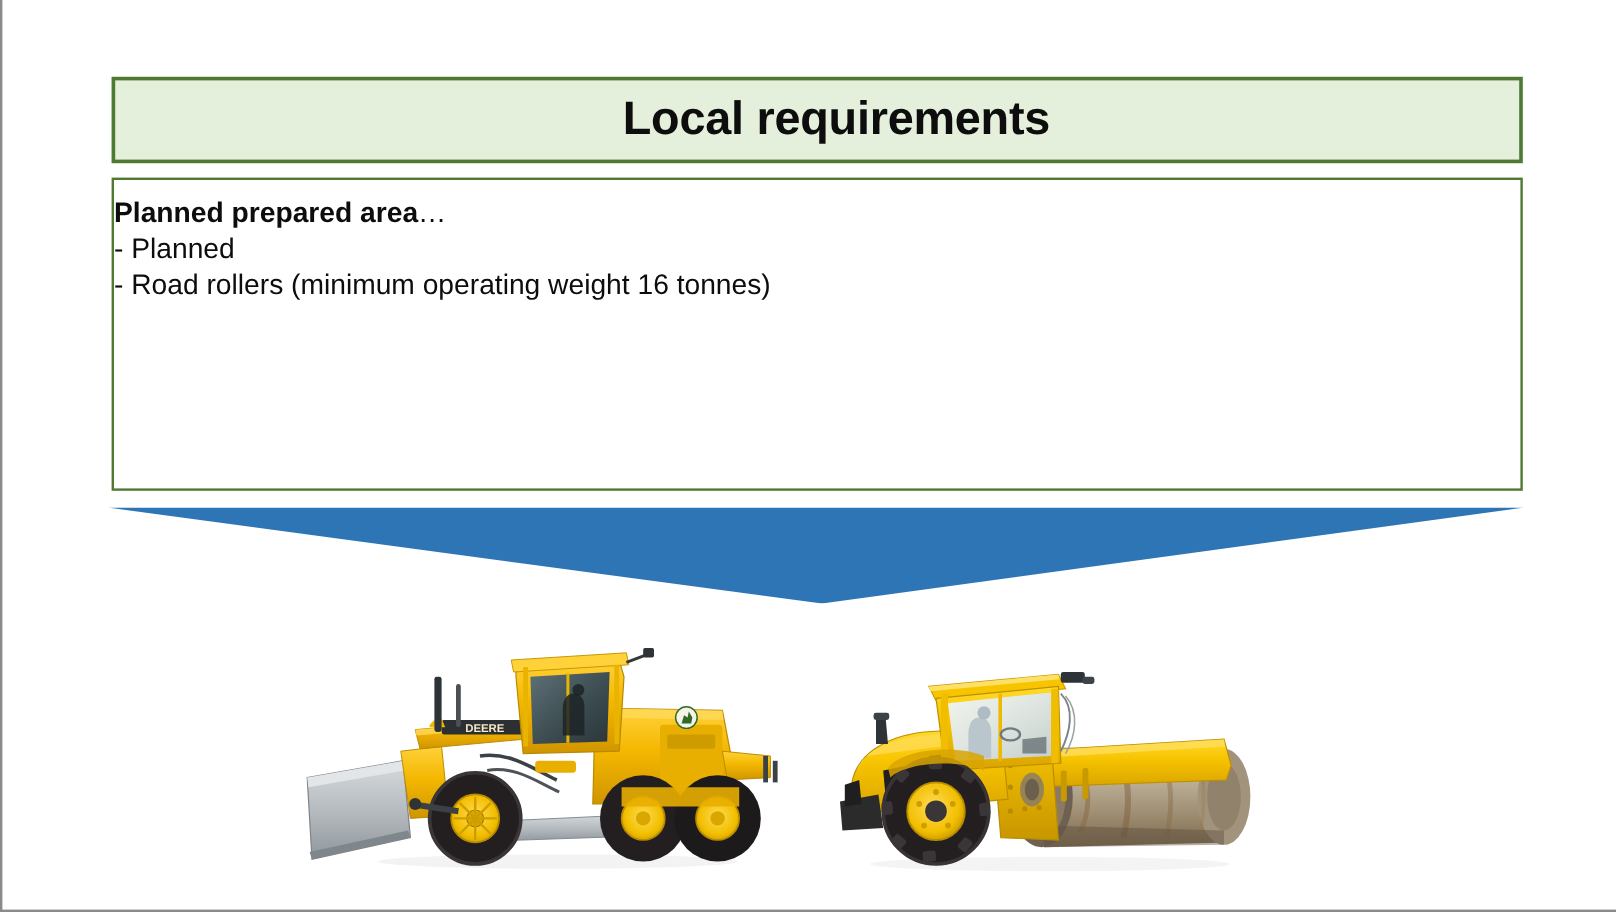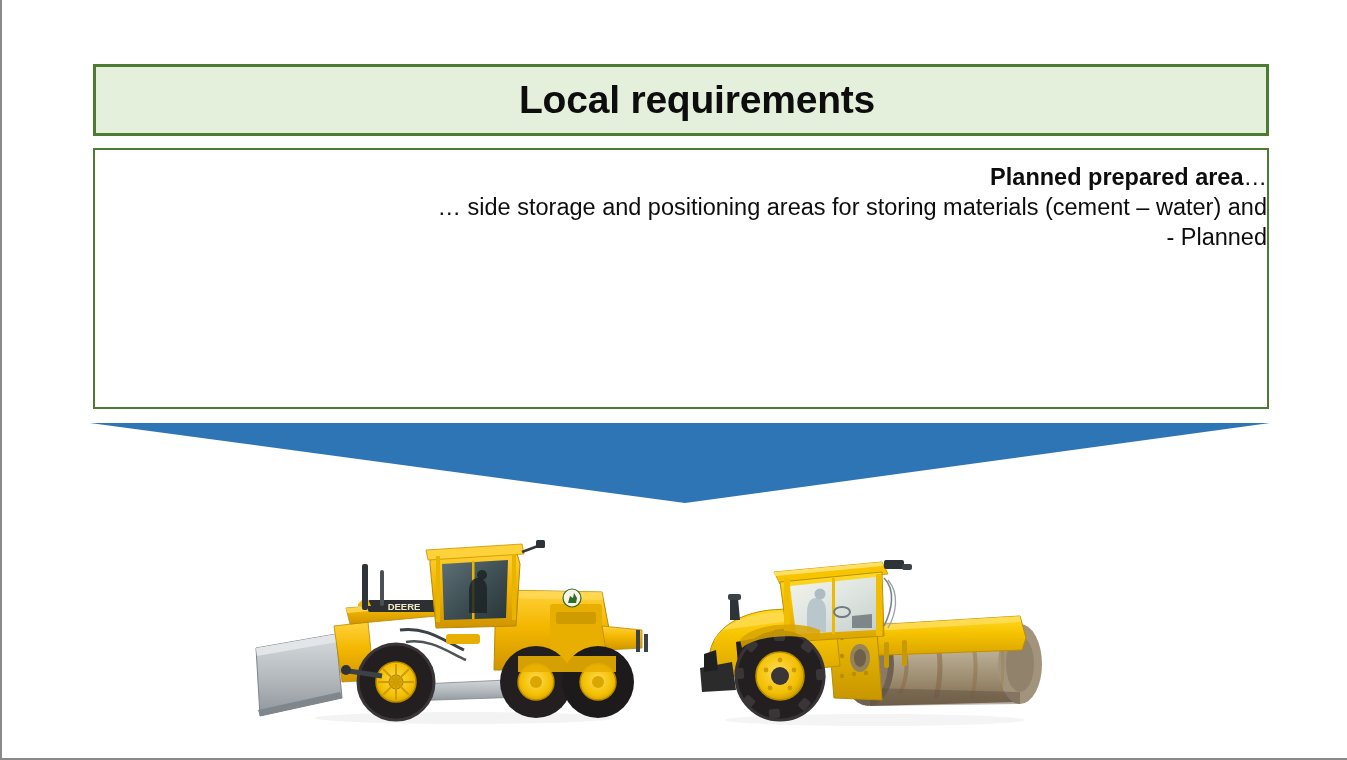--- a/index.html
+++ b/index.html
@@ -49,21 +49,21 @@
     position: absolute;
     left: 91px;
     top: 148px;
     width: 1176px;
     height: 261px;
     background: #ffffff;
     border: 2px solid #4e7b31;
     box-sizing: border-box;
     display: flex;
     flex-direction: column;
-    align-items: flex-end;
+    align-items: flex-start;
     justify-content: flex-start;
     padding-top: 12px;
   }
   .body-line {
     font-size: 23.5px;
     line-height: 30px;
     color: #0d0d0d;
     text-align: center;
     white-space: nowrap;
   }
@@ -106,22 +106,22 @@
 <div id="slide">
 
   <div id="title-box" style="background: rgb(228, 239, 220); border-color: rgb(78, 123, 49);">
     <div id="title-text">Local requirements</div>
   </div>
 
   <div id="body-box" style="background: rgb(255, 255, 255); border-color: rgb(78, 123, 49);">
 
     <div class="body-line strong-lead"><b>Planned prepared area</b><span class="ell">…</span></div>
 
-    <div class="body-line">… side storage and positioning areas for storing materials (cement – water) and</div>
     <div class="body-line">- Planned</div>
+    <div class="body-line">- Road rollers (minimum operating weight 16 tonnes)</div>
   </div>
 
   <div id="arrow-wrap">
     <svg viewBox="0 0 1180 80" preserveAspectRatio="none" aria-hidden="true">
       <polygon id="arrow-poly" points="0,0 1180,0 595,80" fill="#2e75b6"></polygon>
     </svg>
   </div>
 
   <div id="machines">
 

